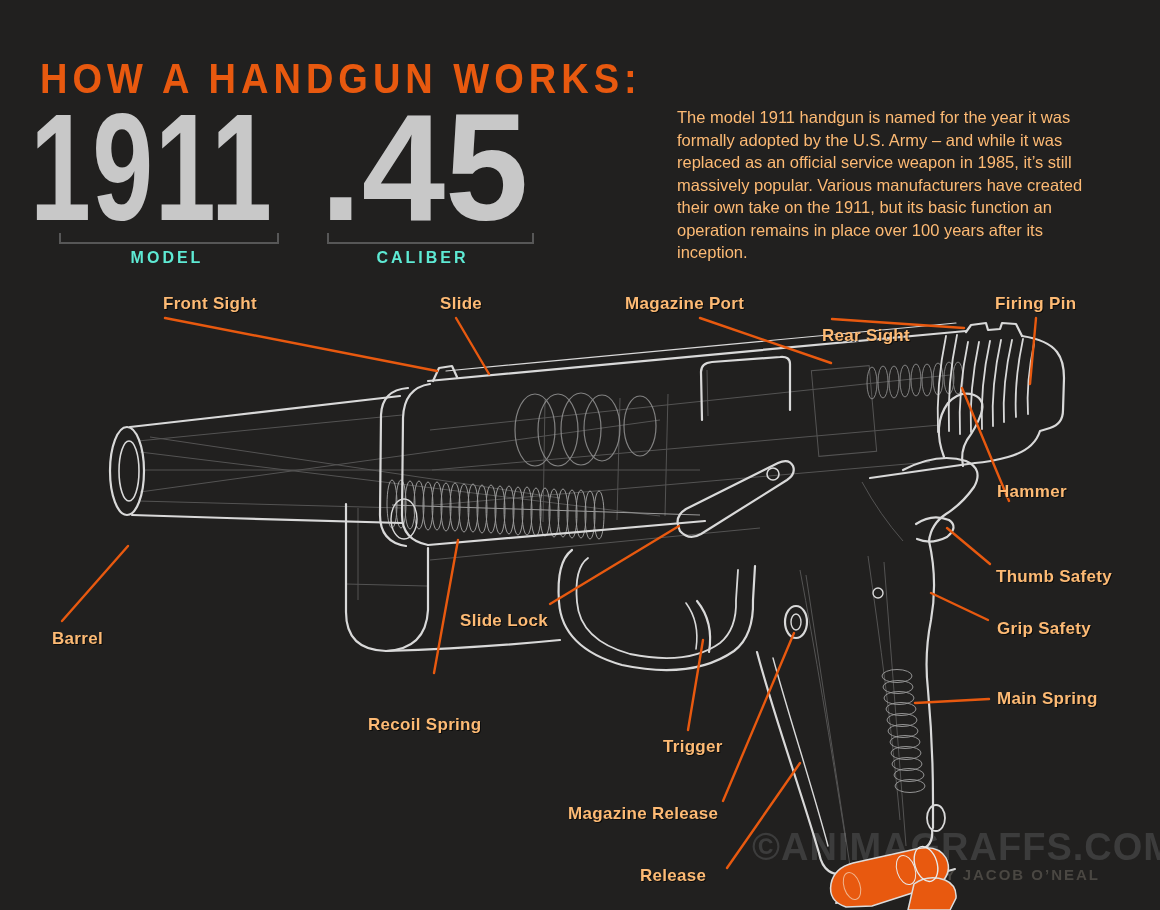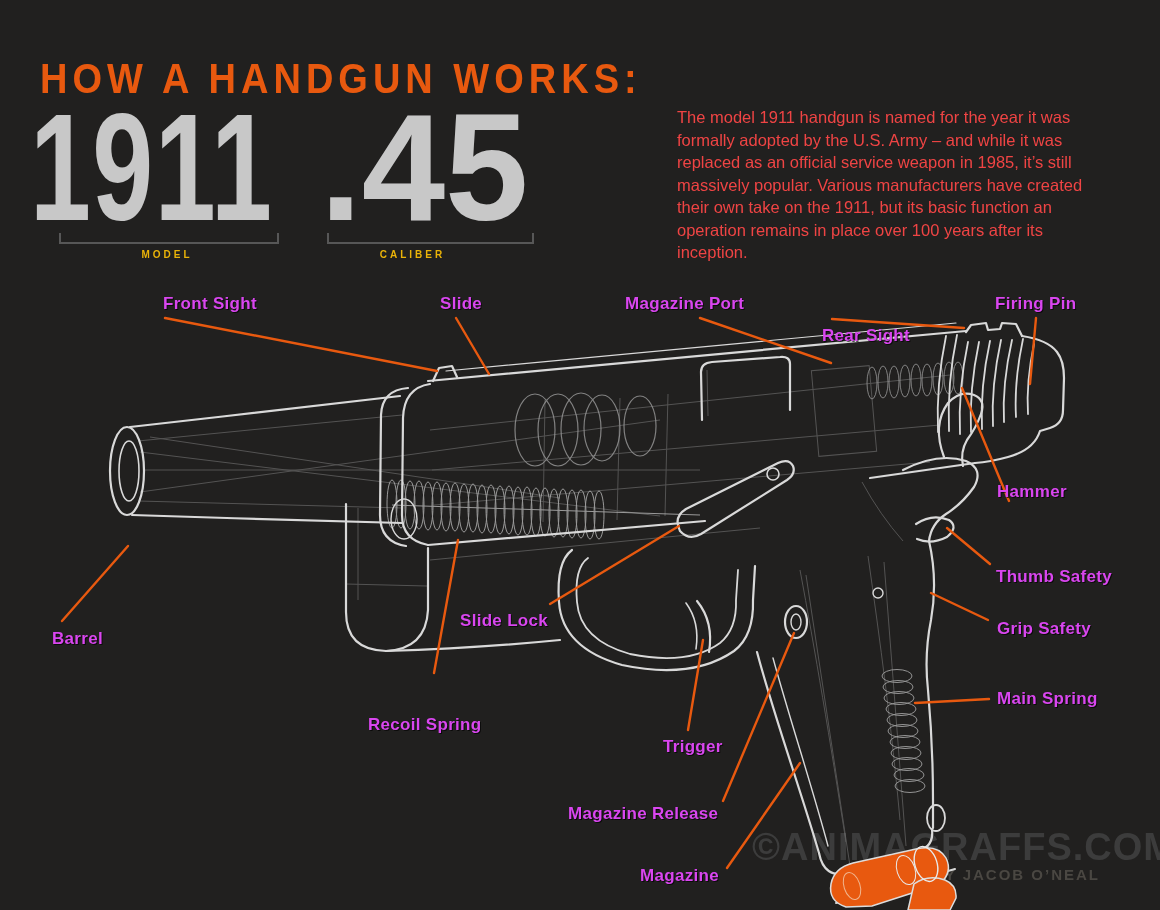--- a/index.html
+++ b/index.html
@@ -23,31 +23,31 @@
   .num-model{left:30px;transform:scaleX(0.73) scaleY(1.02);letter-spacing:2px;}
   .num-caliber{left:320px;transform:scaleY(1.02);letter-spacing:0px;}
   .bracket{
     position:absolute;height:9px;top:233px;
     border-left:2px solid #575757;border-right:2px solid #575757;border-bottom:2px solid #575757;
   }
   .bracket-model{left:59px;width:216px;}
   .bracket-caliber{left:327px;width:203px;}
   .bracket-label{
     position:absolute;top:249px;text-align:center;
-    font-size:10px;font-weight:700;letter-spacing:3px;color:#eab308;
+    font-size:16px;font-weight:700;letter-spacing:3px;color:#5eead4;
   }
   .bl-model{left:59px;width:216px;}
-  .bl-caliber{left:311px;width:203px;}
+  .bl-caliber{left:321px;width:203px;}
   .intro{
     position:absolute;left:677px;top:106px;width:436px;
-    font-size:16.5px;line-height:22.5px;color:#ef4444;
+    font-size:16.5px;line-height:22.5px;color:#fdba74;
   }
   
   .part-label{
-    position:absolute;font-size:17px;font-weight:700;color:#d946ef;
+    position:absolute;font-size:17px;font-weight:700;color:#fdba74;
     letter-spacing:0.3px;white-space:nowrap;
     text-shadow:1px 1px 0 rgba(0,0,0,.65);
   }
   
   .watermark{
     position:absolute;left:752px;top:826px;
     font-size:38px;font-weight:800;letter-spacing:1px;color:#3c3c3c;
     white-space:nowrap;z-index:1;
   }
   .byline{
@@ -256,15 +256,15 @@
   <div class="part-label overlay" style="left:995px;top:294px;">Firing Pin</div>
   <div class="part-label overlay" style="left:997px;top:482px;">Hammer</div>
   <div class="part-label overlay" style="left:996px;top:567px;">Thumb Safety</div>
   <div class="part-label overlay" style="left:997px;top:619px;">Grip Safety</div>
   <div class="part-label overlay" style="left:997px;top:689px;">Main Spring</div>
   <div class="part-label overlay" style="left:52px;top:629px;">Barrel</div>
   <div class="part-label overlay" style="left:460px;top:611px;">Slide Lock</div>
   <div class="part-label overlay" style="left:368px;top:679px;margin-top:36px;">Recoil Spring</div>
   <div class="part-label overlay" style="left:663px;top:737px;">Trigger</div>
   <div class="part-label overlay" style="left:568px;top:804px;">Magazine Release</div>
-  <div class="part-label overlay" style="left:640px;top:866px;">Magazine</div>
+  <div class="part-label overlay" style="left:640px;top:866px;">Release</div>
 
 </div>
 
 </body></html>

